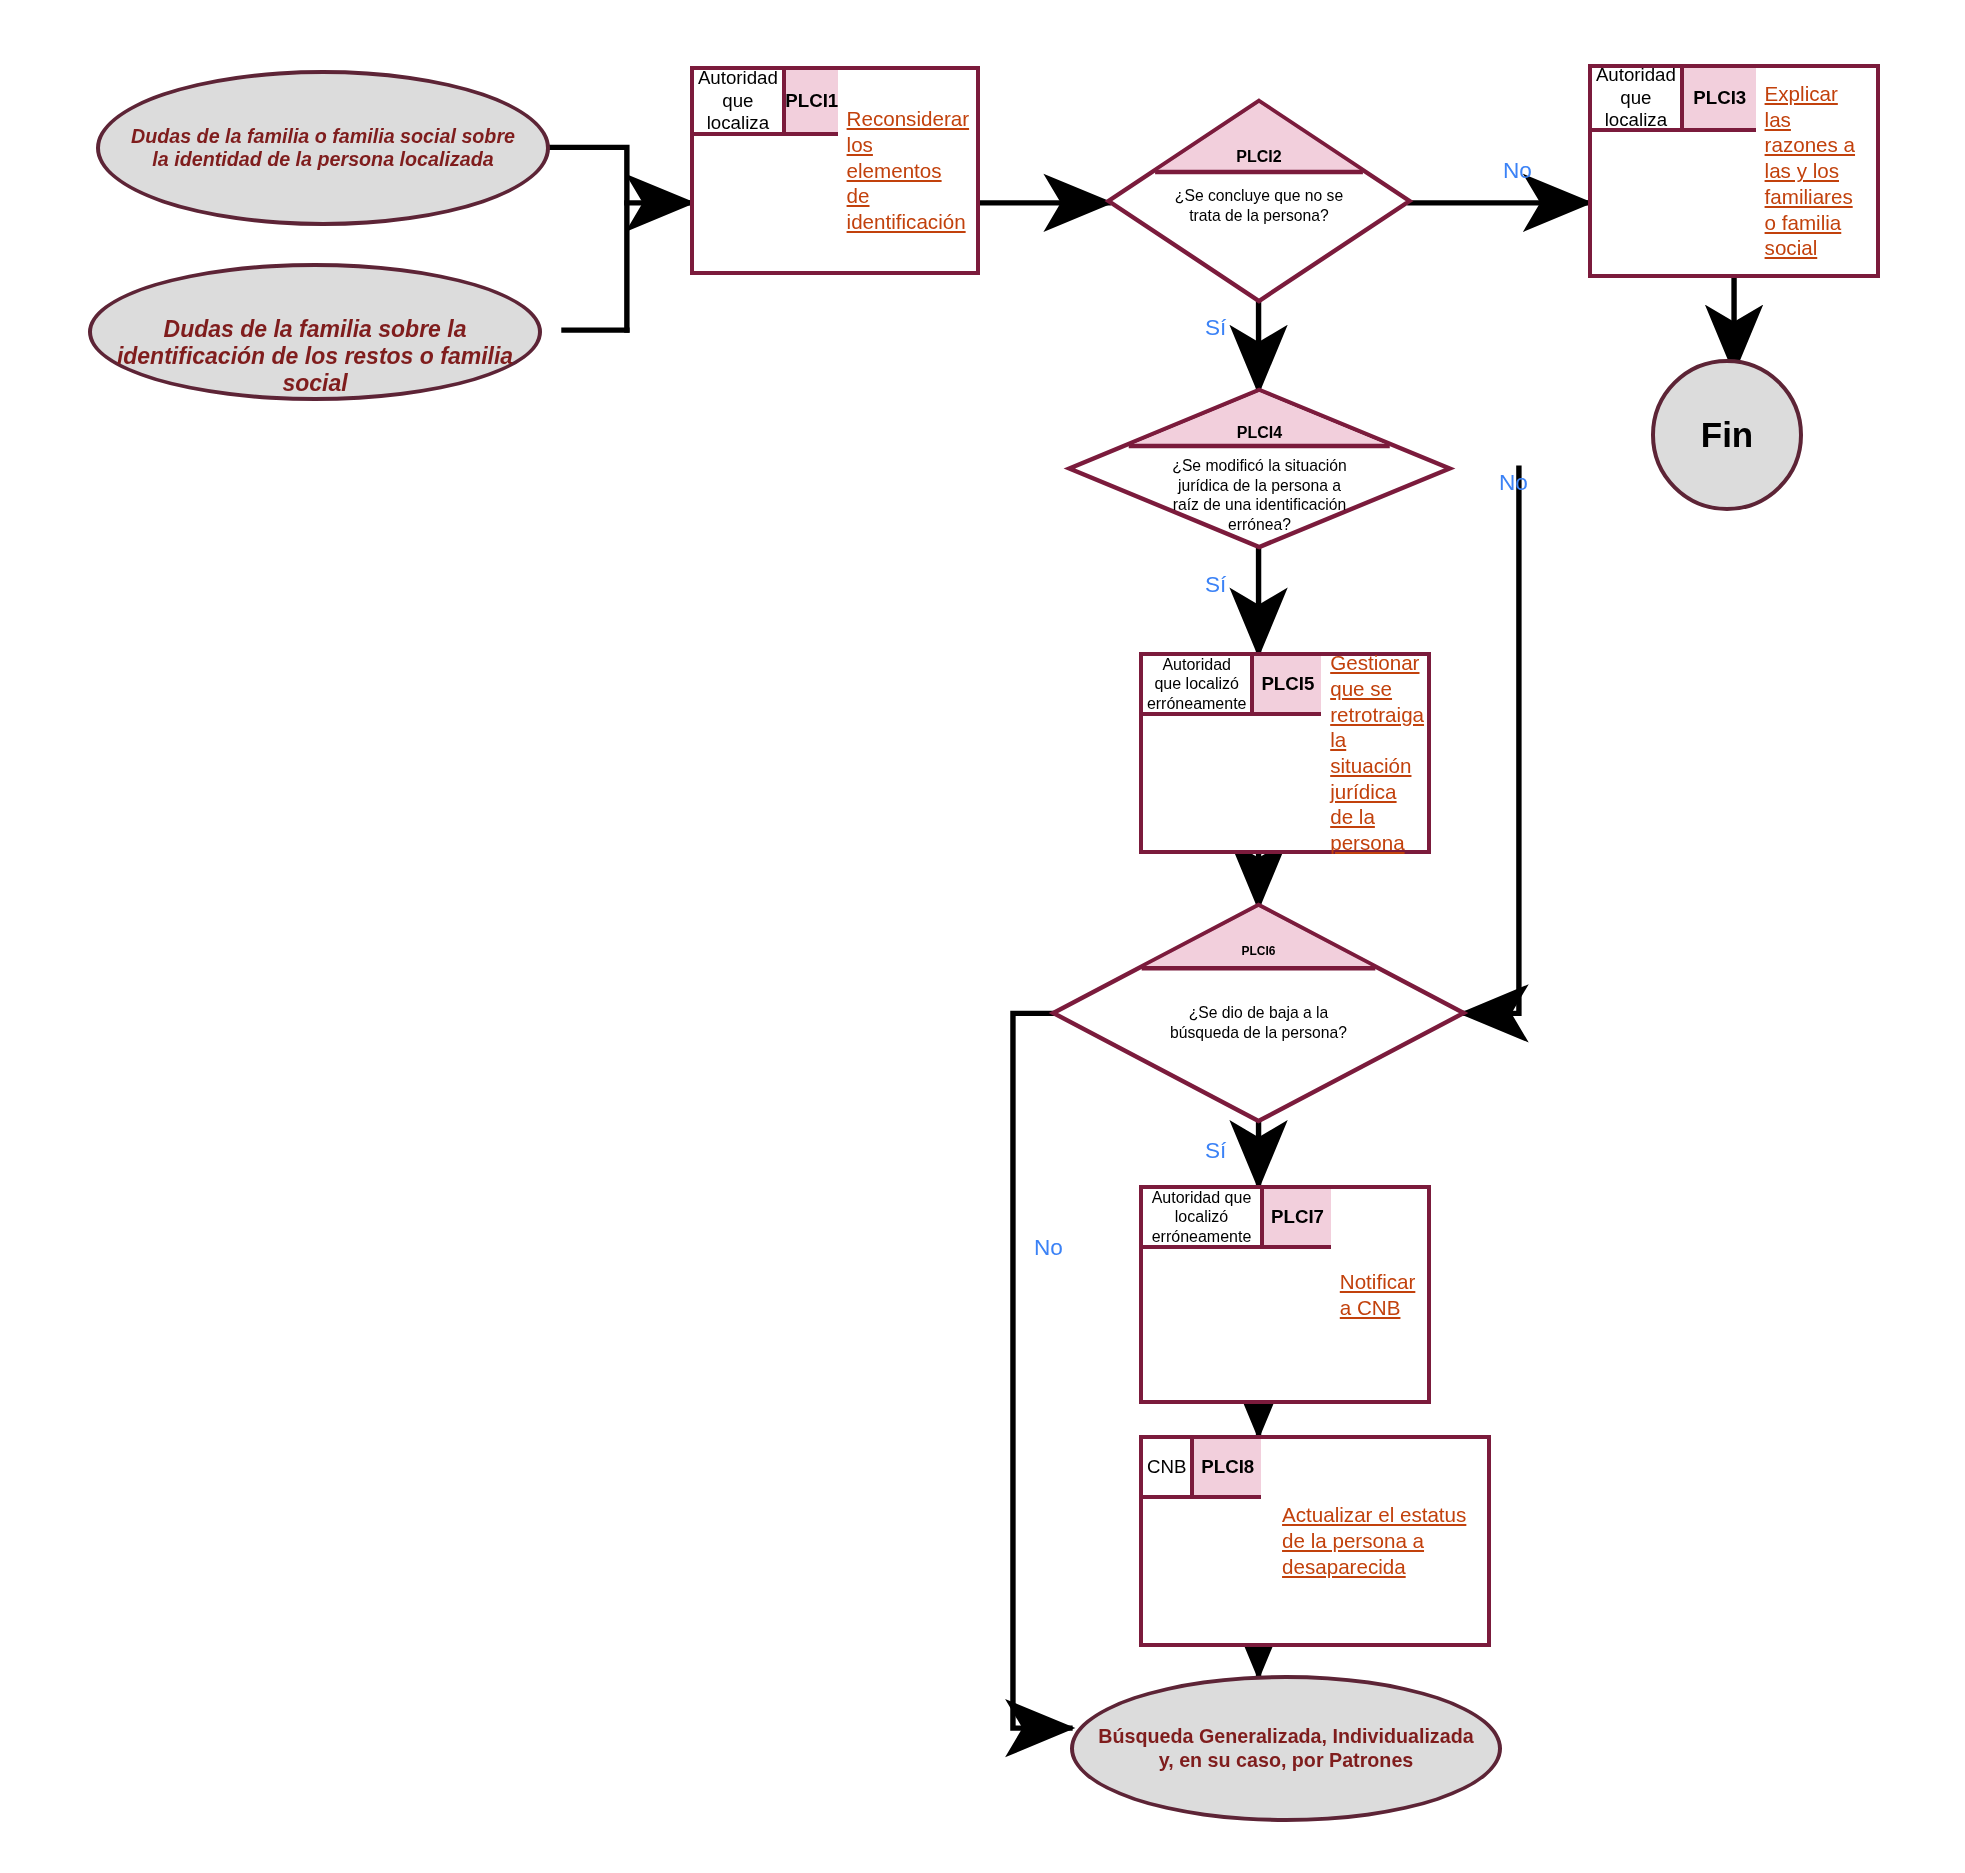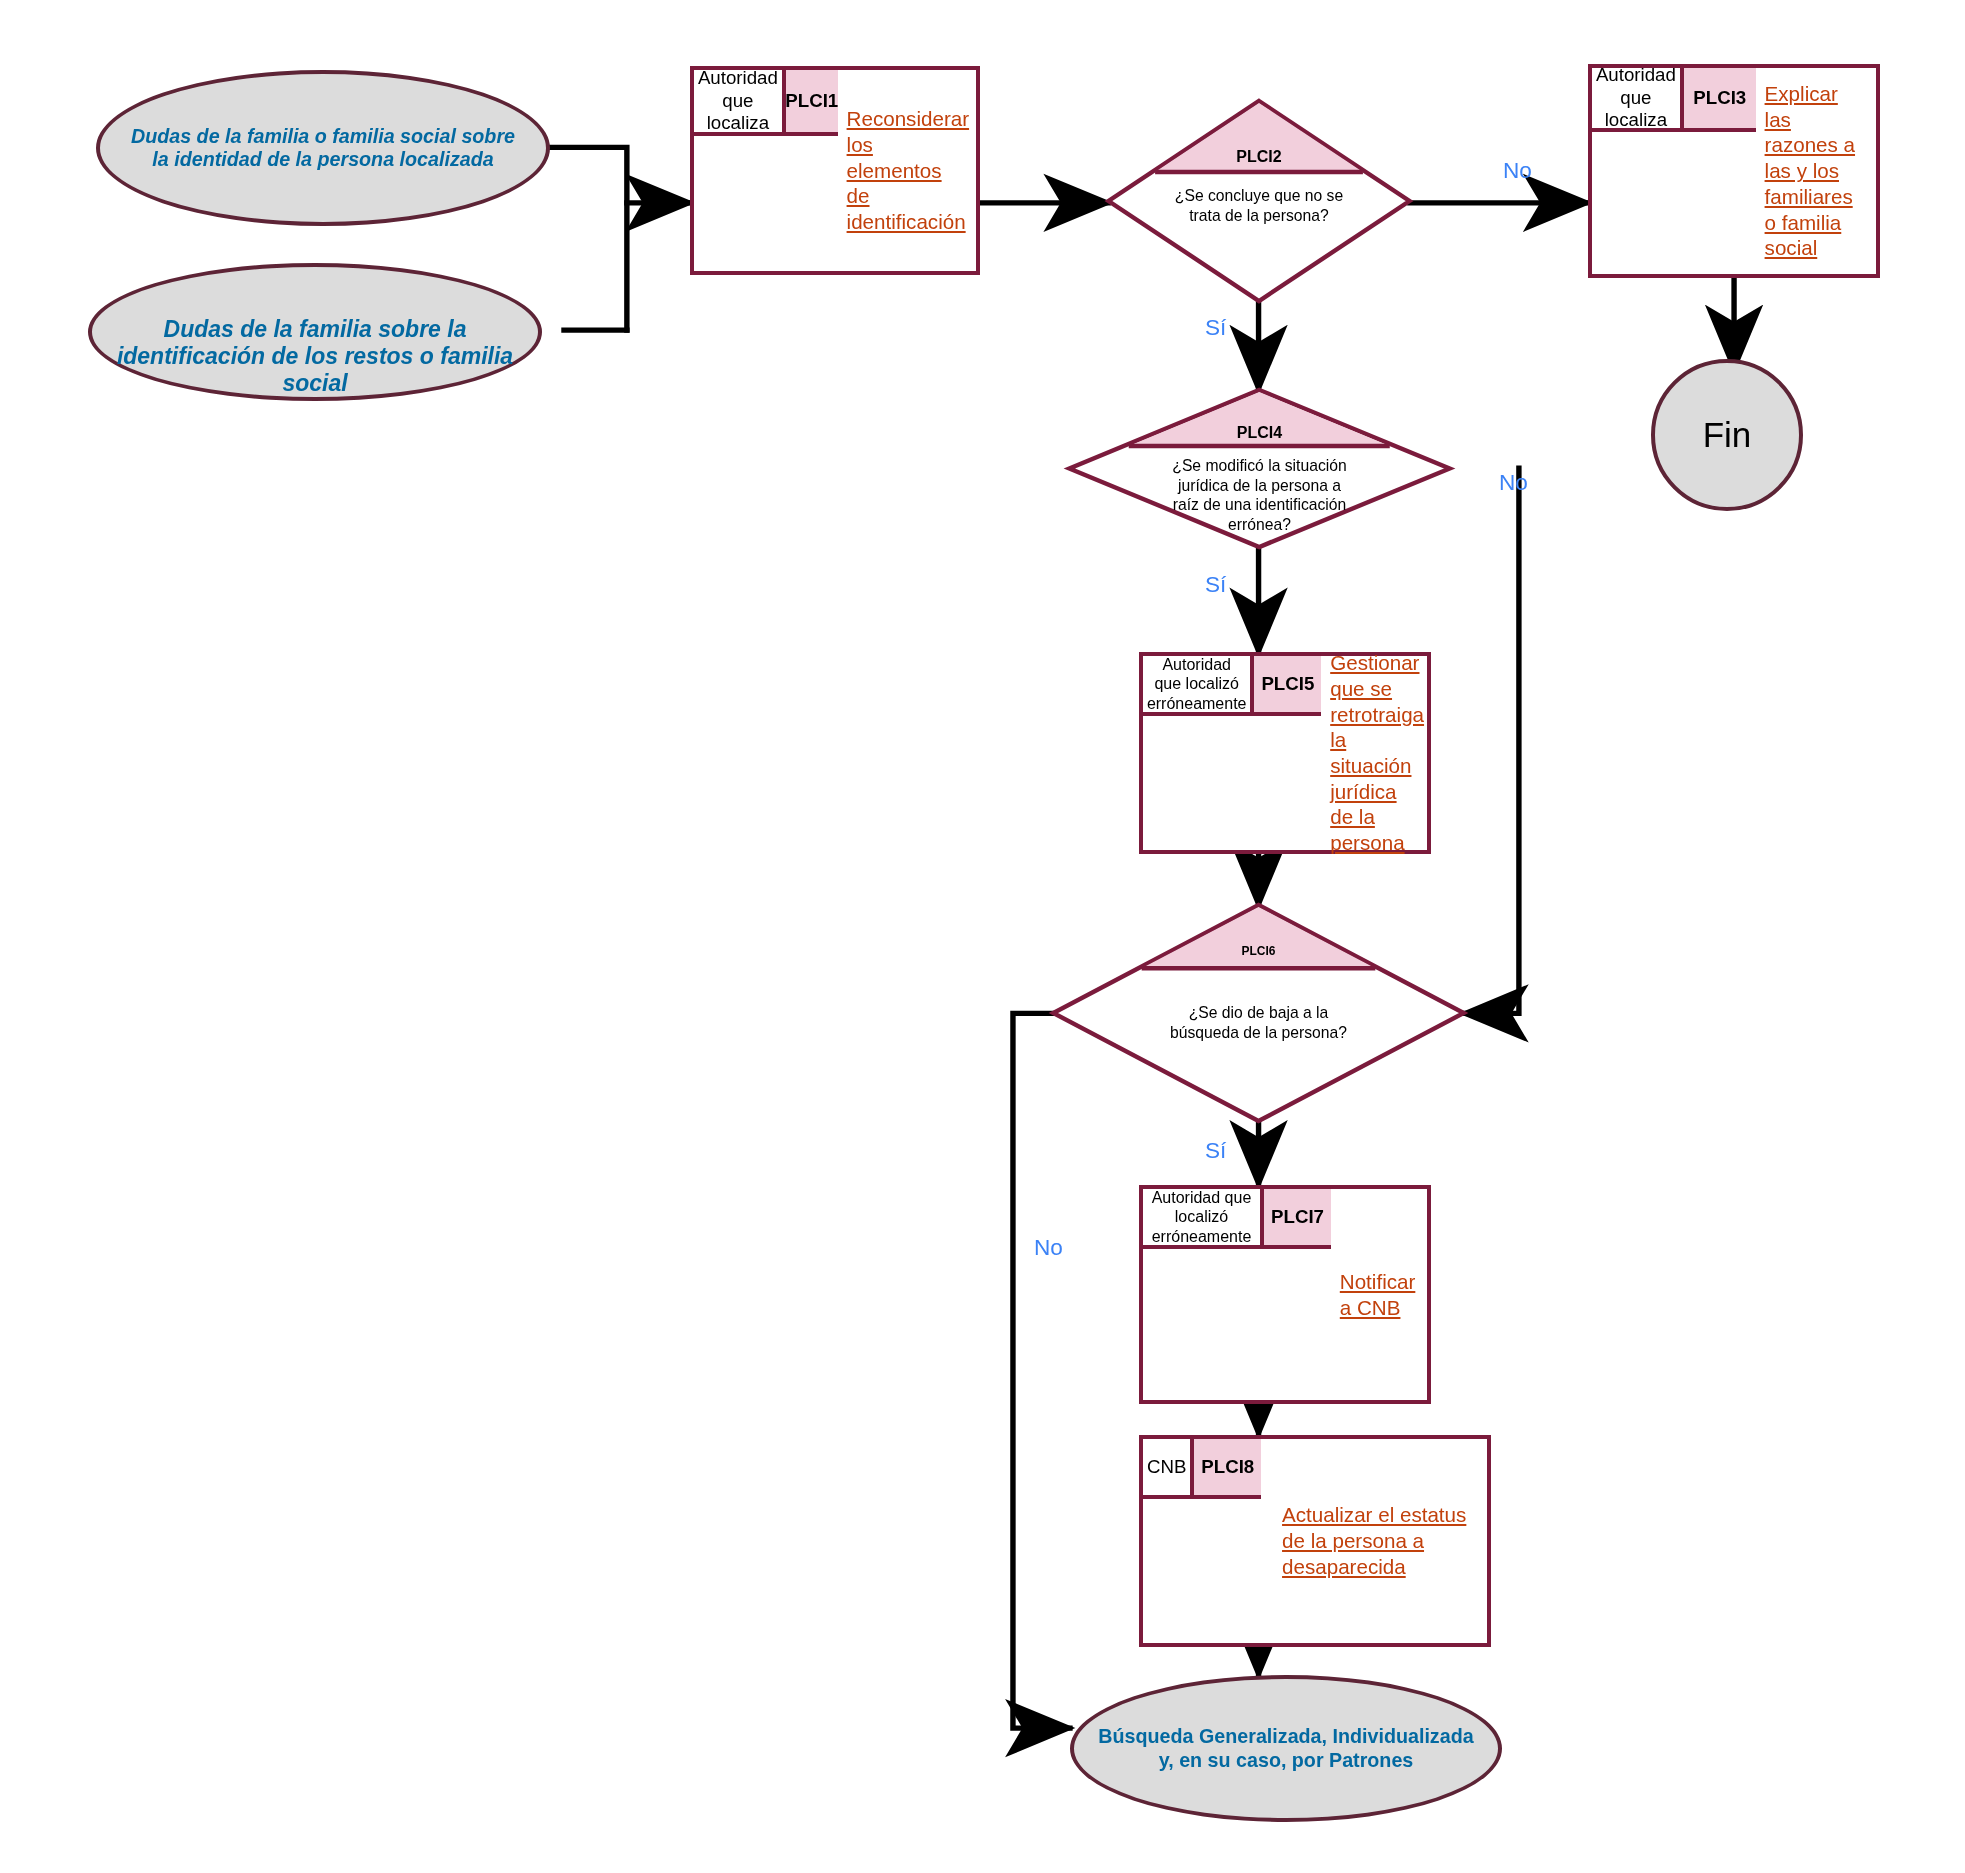--- a/index.html
+++ b/index.html
@@ -8,28 +8,28 @@
     width:1965px;height:1873px;position:relative;overflow:hidden;
   }
   #stage{position:absolute;left:0;top:0;width:1965px;height:1873px;}
   svg#wires{position:absolute;left:0;top:0;width:1965px;height:1873px;}
 
   
   .oval{
     position:absolute;display:flex;align-items:center;justify-content:center;
     background:#dcdcdc;border:4.4px solid #5d2436;border-radius:50%;
     box-sizing:border-box;text-align:center;
-    font-weight:bold;font-style:italic;color:#0369a1;
+    font-weight:bold;font-style:italic;color:#7f1d1d;
     line-height:1.18;padding:0 22.6px;
   }
   .oval.plain{font-style:normal;}
   .circle{
     position:absolute;display:flex;align-items:center;justify-content:center;
     background:#dcdcdc;border:4.4px solid #5d2436;border-radius:50%;
-    box-sizing:border-box;font-weight:normal;color:#000;
+    box-sizing:border-box;font-weight:bold;color:#000;
   }
 
   
   .proc{
     position:absolute;box-sizing:border-box;
     background:#ffffff;border:4.4px solid #7b1b3c;
     display:flex;flex-direction:row;
   }
   .proc-head{
     display:flex;flex-direction:row;align-items:stretch;

